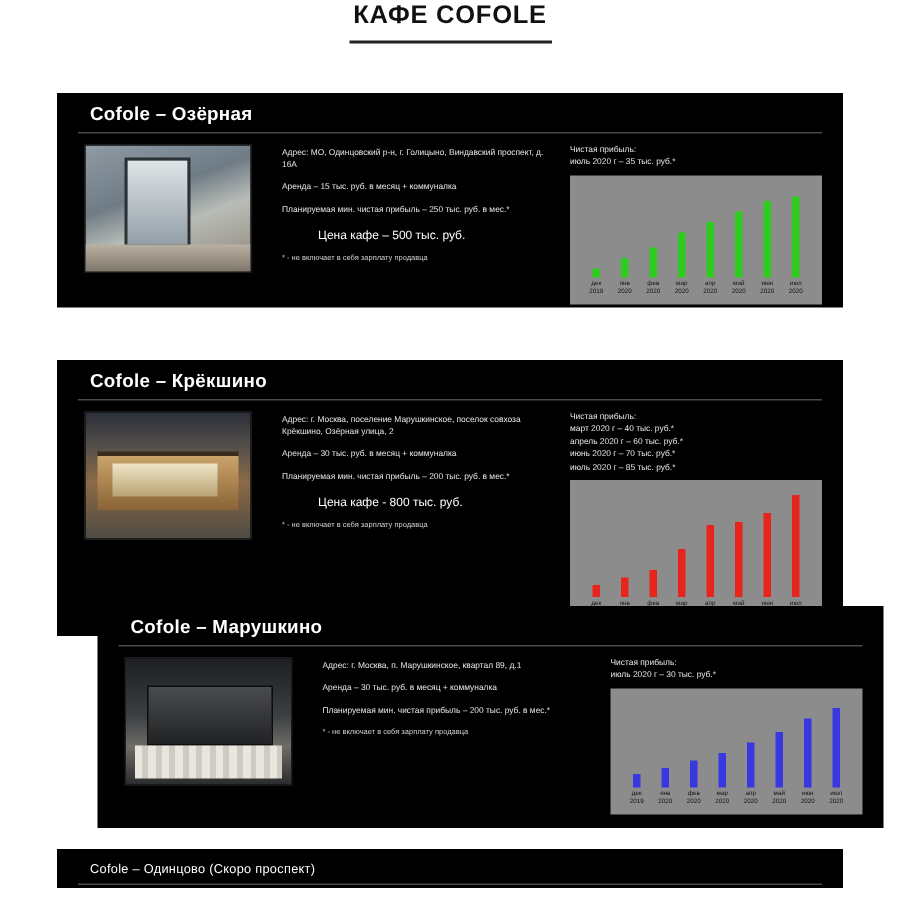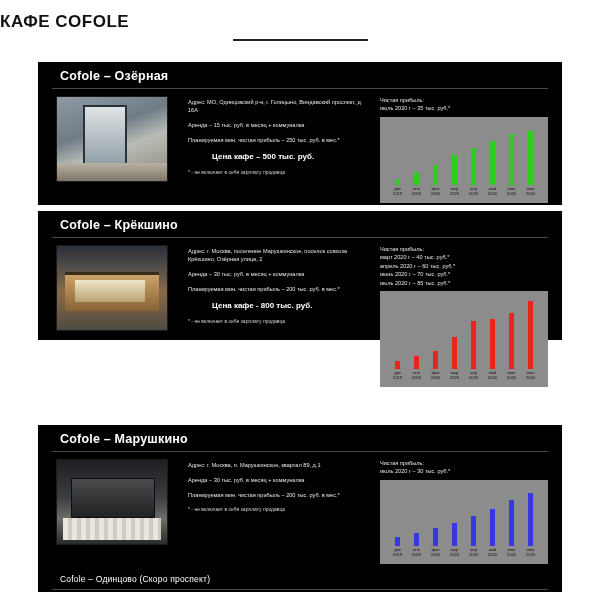--- a/index.html
+++ b/index.html
@@ -9,43 +9,44 @@
     font-family: "Liberation Sans", sans-serif;
   }
   .page {
     width: 600px;
     height: 600px;
     position: relative;
     background: #ffffff;
     overflow: hidden;
   }
   .page-title {
+    text-align: center;
     font-size: 17px;
     font-weight: bold;
     letter-spacing: 0.5px;
     color: #111111;
-    padding-top: 12px;
+    padding-top: 0;
   }
   .title-rule {
     width: 135px;
     height: 2px;
     background: #222222;
     margin: 7px auto 0 auto;
   }
 
   .card {
     position: absolute;
     left: 38px;
     width: 524px;
     background: #000000;
     color: #ffffff;
   }
   .card-1 { top: 62px;  height: 143px; }
-  .card-2 { top: 211px; height: 129px; }
-  .card-3 { top: 425px; height: 148px; }
+  .card-2 { top: 240px; height: 184px; }
+  .card-3 { top: 404px; height: 148px; margin-left: 27px; }
   .card-4 { top: 566px; height: 26px; }
 
   .card-title {
     font-size: 12.5px;
     font-weight: bold;
     color: #ffffff;
     padding: 7px 0 0 22px;
     letter-spacing: 0.2px;
   }
   .card-title.small {
@@ -137,21 +138,21 @@
   }
   .text-col p {
     margin: 0 0 7px 0;
     font-size: 5.6px;
     line-height: 1.45;
     color: #e6e6e6;
   }
   .price {
     margin: 2px 0 6px 0 !important;
     font-size: 8px !important;
-    font-weight: bold;
+    font-weight: normal;
     color: #ffffff !important;
     padding-left: 24px;
   }
   .footnote {
     font-size: 5px !important;
     color: #cfcfcf !important;
   }
 
   .chart-col {
     flex: 0 0 168px;

